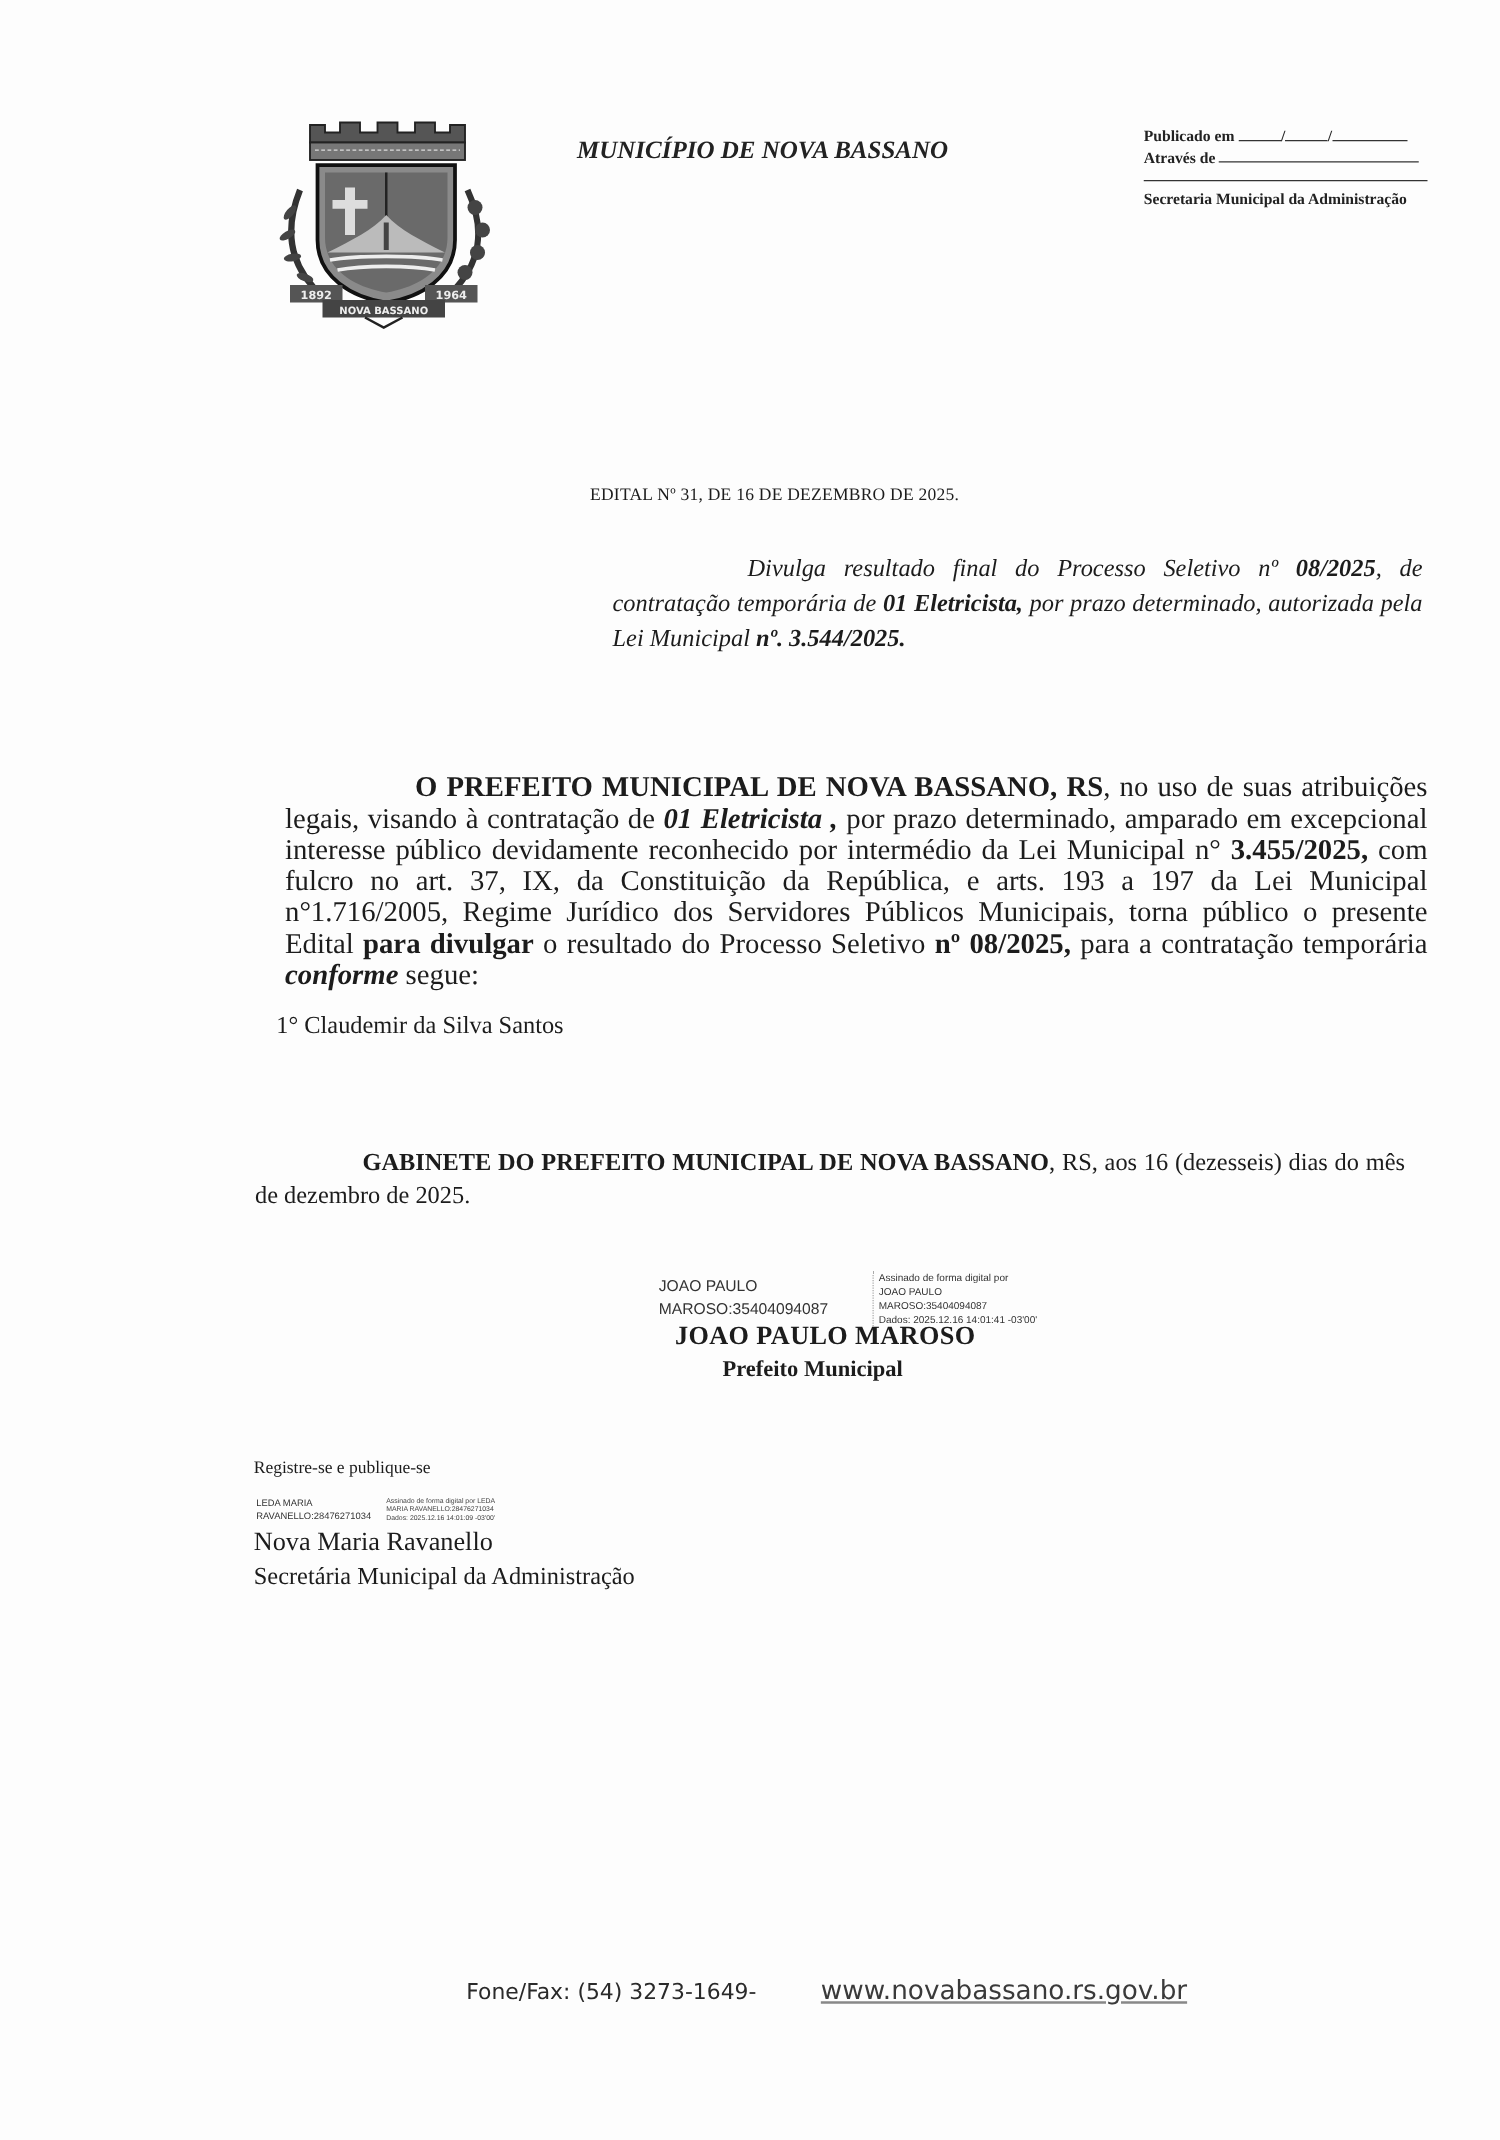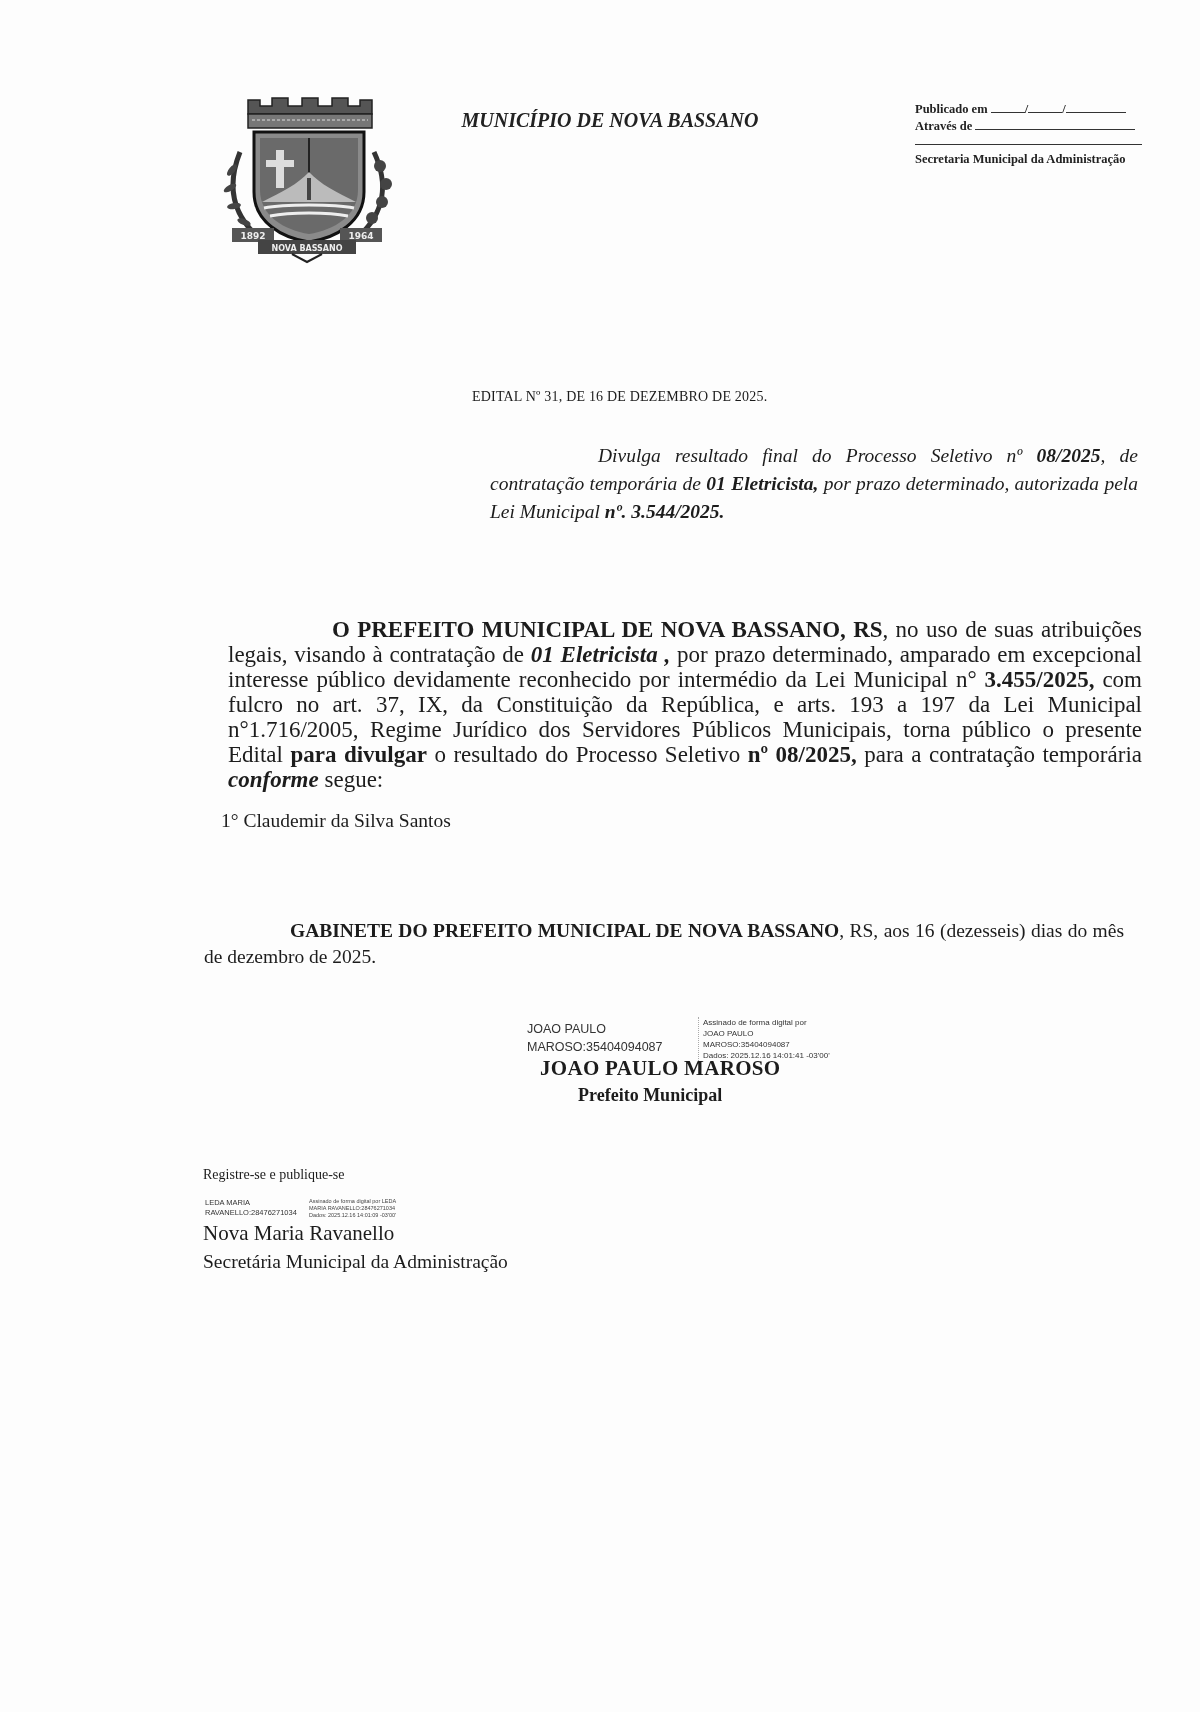--- a/index.html
+++ b/index.html
@@ -147,13 +147,17 @@
 </div>
 <div class="abs sig2-stamp">
   <div>Assinado de forma digital por LEDA</div>
   <div>MARIA RAVANELLO:28476271034</div>
   <div>Dados: 2025.12.16 14:01:09 -03'00'</div>
 </div>
 <div class="abs sig2-name">Nova Maria Ravanello</div>
 <div class="abs sig2-role">Secretária Municipal da Administração</div>
 
 <div class="abs footer">
+  <div>
+    <span>Fone/Fax: (54) 3273-1649-</span>
+    <span class="url">www.novabassano.rs.gov.br</span>
+  </div>
 </div>
 
 </body></html>

